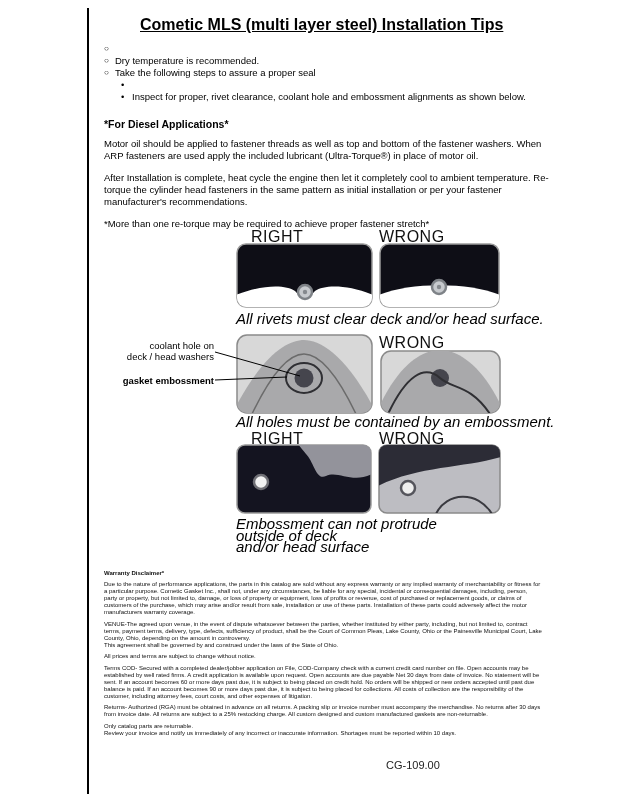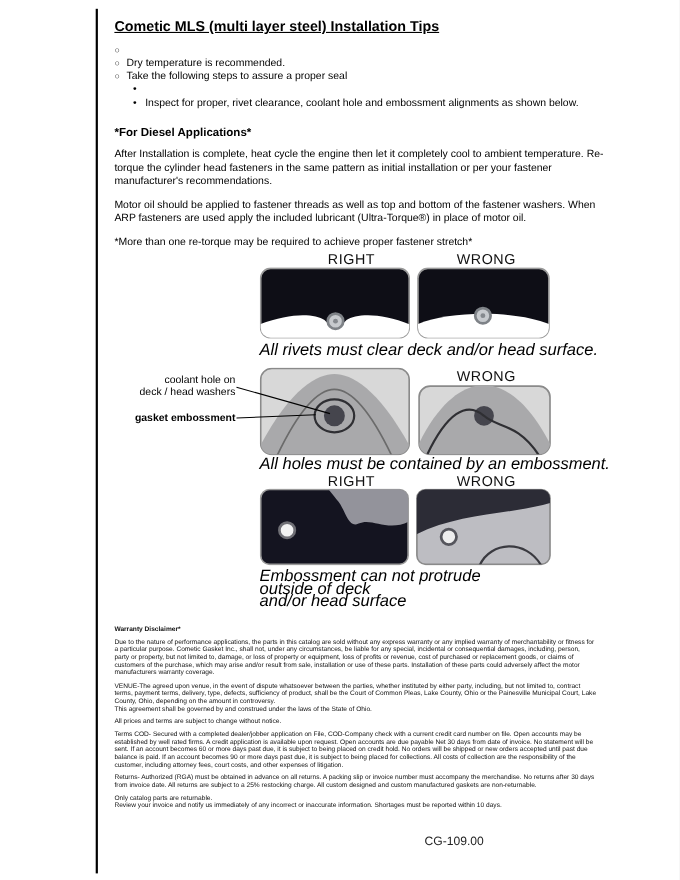--- a/index.html
+++ b/index.html
@@ -2,32 +2,32 @@
 <html><head>
 <meta charset="utf-8">
 <style>
   * { margin:0; padding:0; box-sizing:border-box; }
   html,body { background:#e8e8e8; }
   body { font-family:"Liberation Sans", sans-serif; color:#000; }
   .page { position:relative; width:618px; height:800px; background:#ffffff; overflow:hidden; margin:0 auto; }
   .left-rule { position:absolute; left:87px; top:8px; width:2px; height:786px; background:#000; }
 
   .content-top { position:absolute; left:104px; top:16px; width:448px; }
-  .title { font-size:13px; font-weight:bold; text-decoration:underline; margin-bottom:9px; }
+  .title { font-size:16px; font-weight:bold; text-decoration:underline; margin-bottom:9px;margin-left:36px; }
   .bullets { font-size:9.5px; line-height:12px; }
   .bullet { display:flex; }
   .bullet .m { width:11px; flex:0 0 11px; text-align:left; }
   .bullet .m.o { font-size:8px; line-height:12px; }
   .bullet.sub { margin-left:17px; }
   .diesel-h { font-size:10.5px; font-weight:bold; margin-top:15px; margin-bottom:8px; }
   .body-p { font-size:9.5px; line-height:12px; margin-bottom:10px; }
   .note { margin-top:4px; }
 
   .diagrams { position:absolute; left:0; top:224px; width:618px; height:335px; }
-  .dhdr { position:absolute; width:90px; text-align:right; font-size:13px; letter-spacing:0.5px; color:#101010; }
+  .dhdr { position:absolute; width:90px; text-align:left; font-size:16px; letter-spacing:0.5px; color:#101010; }
   .panel { position:absolute; }
   .dcap { position:absolute; font-size:15px; line-height:11.5px; white-space:pre-line;font-style:italic; }
   .dlabel { position:absolute; font-size:9.5px; line-height:11px; text-align:right; white-space:pre-line; }
   .overlay { position:absolute; left:0; top:0; pointer-events:none; }
 
   .legal { position:absolute; left:104px; top:570px; width:438px; font-size:6px; line-height:7px; color:#111; }
   .legal-h { font-weight:bold; margin-bottom:4px; }
   .legal p { margin-bottom:4.5px; white-space:pre-line; }
 
   .footer-code { position:absolute; left:386px; top:759px; font-size:11px; color:#222; }
@@ -56,22 +56,22 @@
       <div class="bullet sub">
         <span class="m">•</span>
       </div>
       <div class="bullet sub">
         <span class="m">•</span>
         <span>Inspect for proper, rivet clearance, coolant hole and embossment alignments as shown below.</span>
       </div>
     </div>
 
     <h2 class="diesel-h">*For Diesel Applications*</h2>
+    <p class="body-p">Motor oil should be applied to fastener threads as well as top and bottom of the fastener washers. When ARP fasteners are used apply the included lubricant (Ultra-Torque®) in place of motor oil.</p>
     <p class="body-p">After Installation is complete, heat cycle the engine then let it completely cool to ambient temperature. Re-torque the cylinder head fasteners in the same pattern as initial installation or per your fastener manufacturer's recommendations.</p>
-    <p class="body-p">Motor oil should be applied to fastener threads as well as top and bottom of the fastener washers. When ARP fasteners are used apply the included lubricant (Ultra-Torque®) in place of motor oil.</p>
     <p class="body-p note">*More than one re-torque may be required to achieve proper fastener stretch*</p>
   </div>
 
   <div class="diagrams">
 
     <div class="dhdr" style="left:251px; top:4px;">RIGHT</div>
     <div class="dhdr" style="left:379px; top:4px;">WRONG</div>
 
     <svg class="panel" style="left:236px; top:19px;" width="137" height="65" viewBox="0 0 137 65">
       <defs>

